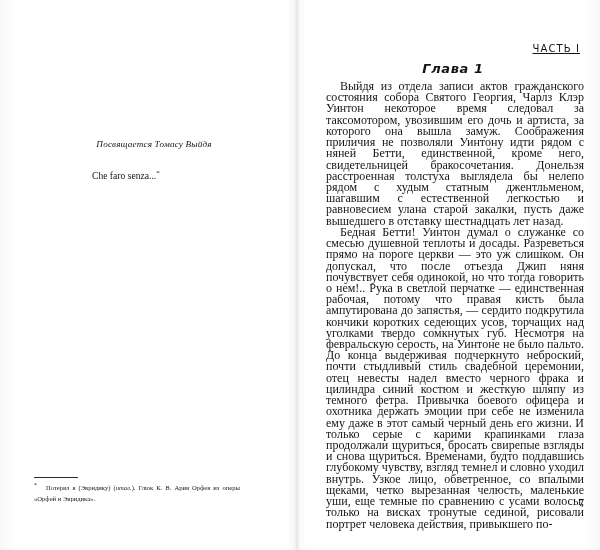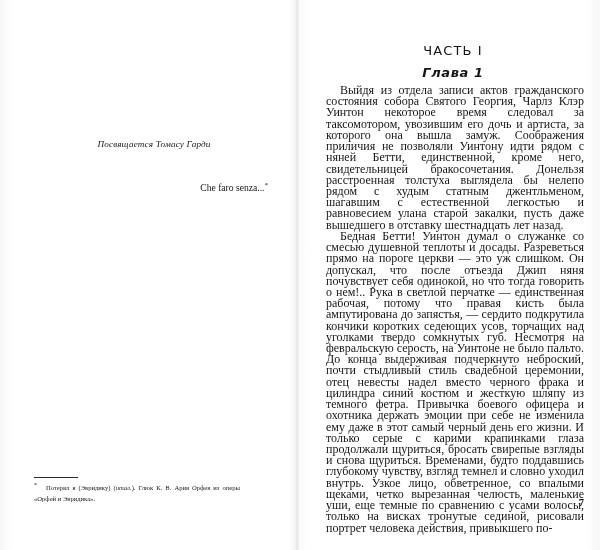--- a/index.html
+++ b/index.html
@@ -66,23 +66,23 @@
     margin-top: 138px;
     font-style: italic;
     font-size: 9.2px;
     line-height: 1.4;
     letter-spacing: 0.15px;
     text-align: center;
     padding-left: 6px;
     color: #171717;
   }
   .epigraph {
-    margin-top: 30px;
+    margin-top: 18px;
     font-size: 9.6px;
-    text-align: right;
+    text-align: left;
     padding-left: 58px;
     color: #171717;
     white-space: nowrap;
   }
   .epigraph .fn-mark {
     font-size: 7px;
     vertical-align: super;
   }
 
   .footnote {
@@ -107,26 +107,27 @@
     margin-right: 9px;
   }
   .footnote i { font-style: italic; }
 
   
   .page-right {
     padding: 0 16px 0 26px;
   }
   .part-title {
     margin-top: 43px;
-    text-align: center;
+    text-align: right;
     font-family: "DejaVu Sans", "Liberation Sans", sans-serif;
-    font-size: 13px;
+    font-size: 10px;
     letter-spacing: 1.1px;
     color: #141414;
     padding-right: 4px;
+    text-decoration: underline;
   }
   .chapter-title {
     margin-top: 7px;
     text-align: center;
     font-family: "DejaVu Sans", "Liberation Sans", sans-serif;
     font-style: italic;
     font-weight: bold;
     font-size: 13px;
     letter-spacing: 0.6px;
     color: #141414;
@@ -161,21 +162,21 @@
 <body>
 
 <div class="spread">
 
   <div class="edge-left"></div>
   <div class="gutter"></div>
   <div class="edge-right"></div>
 
   <div class="page page-left">
 
-    <div class="dedication">Посвящается Томасу Гарди</div>
+    <div class="dedication">Посвящается Томасу Выйдя</div>
 
     <div class="epigraph">
       <span>Che faro senza...</span><span class="fn-mark">*</span>
     </div>
 
     <div class="footnote">
       <div class="rule"></div>
       <div><span class="fn-star">*</span><span>Потерял я (Эвридику) (</span><i>итал.</i><span>). Глюк К. В. Ария Орфея из оперы «Орфей и Эвридика».</span></div>
     </div>
 

